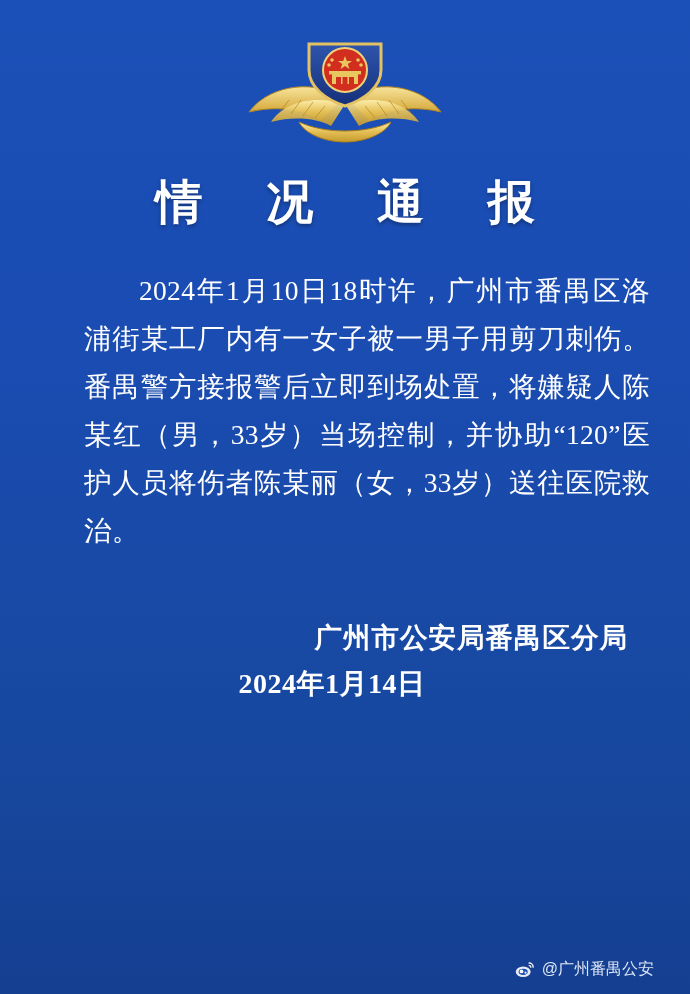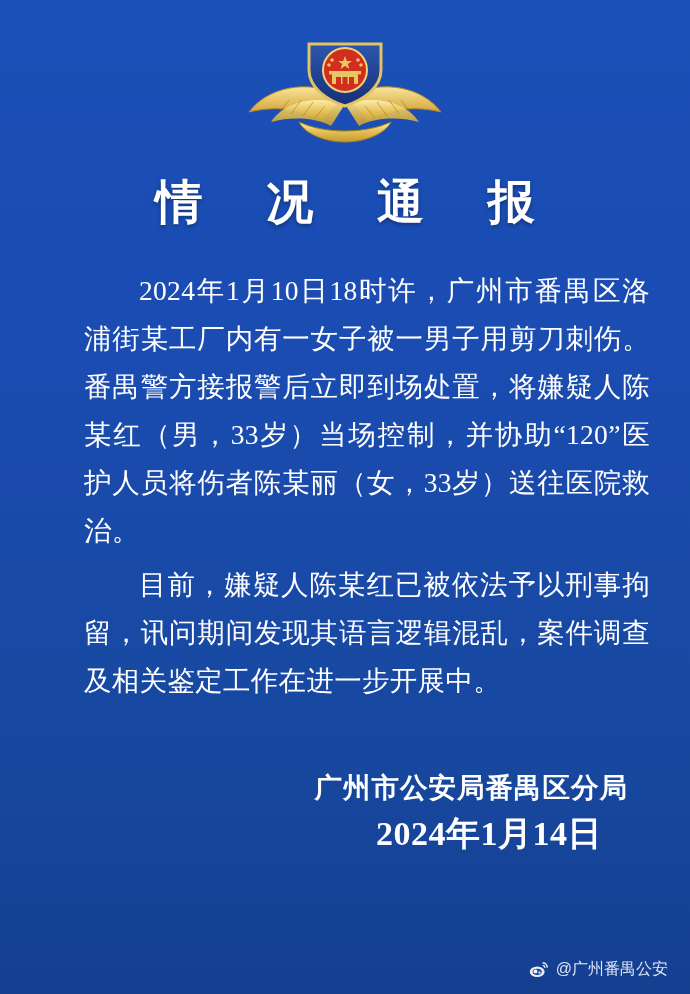--- a/index.html
+++ b/index.html
@@ -77,30 +77,31 @@
     margin-top: 54px;
     text-align: right;
     font-weight: bold;
   }
   .sign-org {
     font-size: 27.5px;
     line-height: 46px;
     letter-spacing: 1px;
   }
   .sign-date {
-    font-size: 34px;
+    font-size: 28px;
     line-height: 46px;
     letter-spacing: 0.5px;
     padding-right: 26px;
+    text-align: center;
   }
 
   
   .footer {
     position: absolute;
-    right: 22px;
+    right: 36px;
     bottom: 14px;
     display: flex;
     align-items: center;
     gap: 7px;
     font-family: "Liberation Sans", sans-serif;
     font-size: 16px;
     color: #e8eefc;
     opacity: 0.95;
   }
   .weibo-icon {
@@ -173,21 +174,20 @@
           <circle cx="16" cy="21" r="1.8"></circle>
         </g>
       </g>
     </svg>
   </div>
 
   <div class="title">情 况 通 报</div>
 
   <div class="body-wrap">
     <p class="para">2024年1月10日18时许，广州市番禺区洛浦街某工厂内有一女子被一男子用剪刀刺伤。番禺警方接报警后立即到场处置，将嫌疑人陈某红（男，33岁）当场控制，并协助“120”医护人员将伤者陈某丽（女，33岁）送往医院救治。</p>
-    <p class="para">目前，嫌疑人陈某红已被依法予以刑事拘留，讯问期间发现其语言逻辑混乱，案件调查及相关鉴定工作在进一步开展中。</p>
   </div>
 
   <div class="sign-wrap">
     <div class="sign-org">广州市公安局番禺区分局</div>
     <div class="sign-date">2024年1月14日</div>
   </div>
 
   <div class="footer">
     <span class="weibo-icon">
       <svg width="21" height="21" viewBox="0 0 24 24" xmlns="http://www.w3.org/2000/svg">

